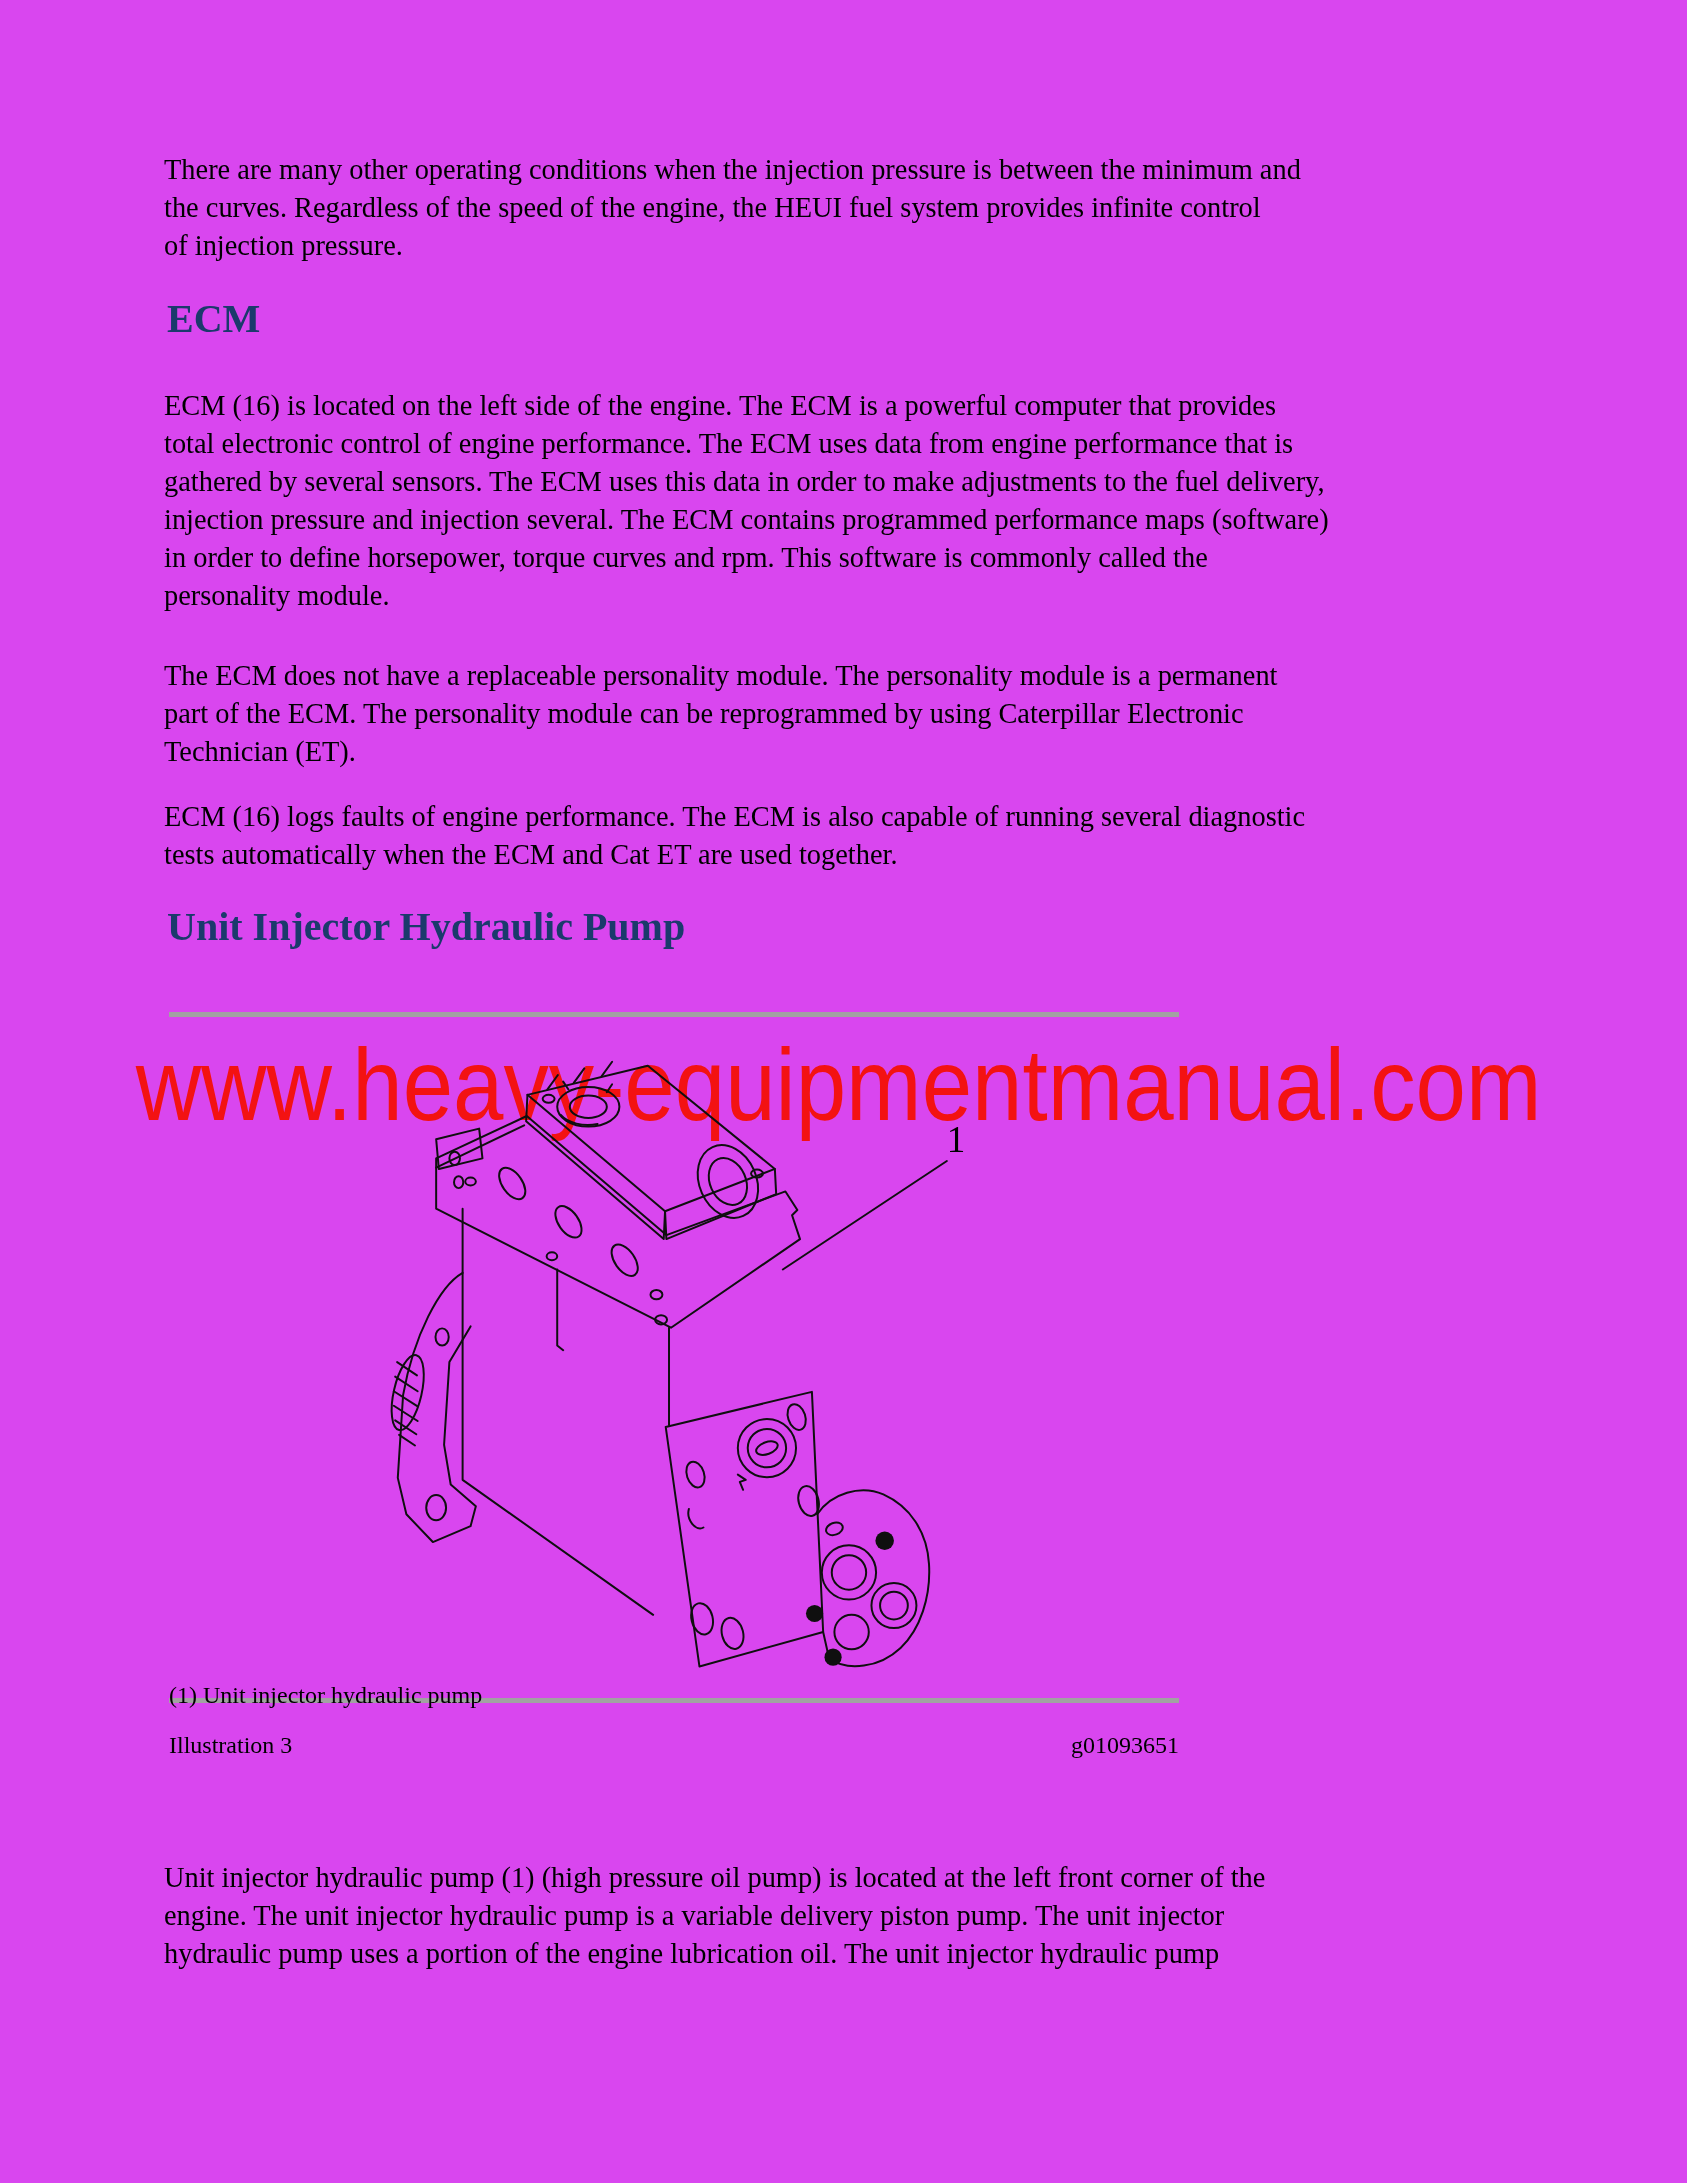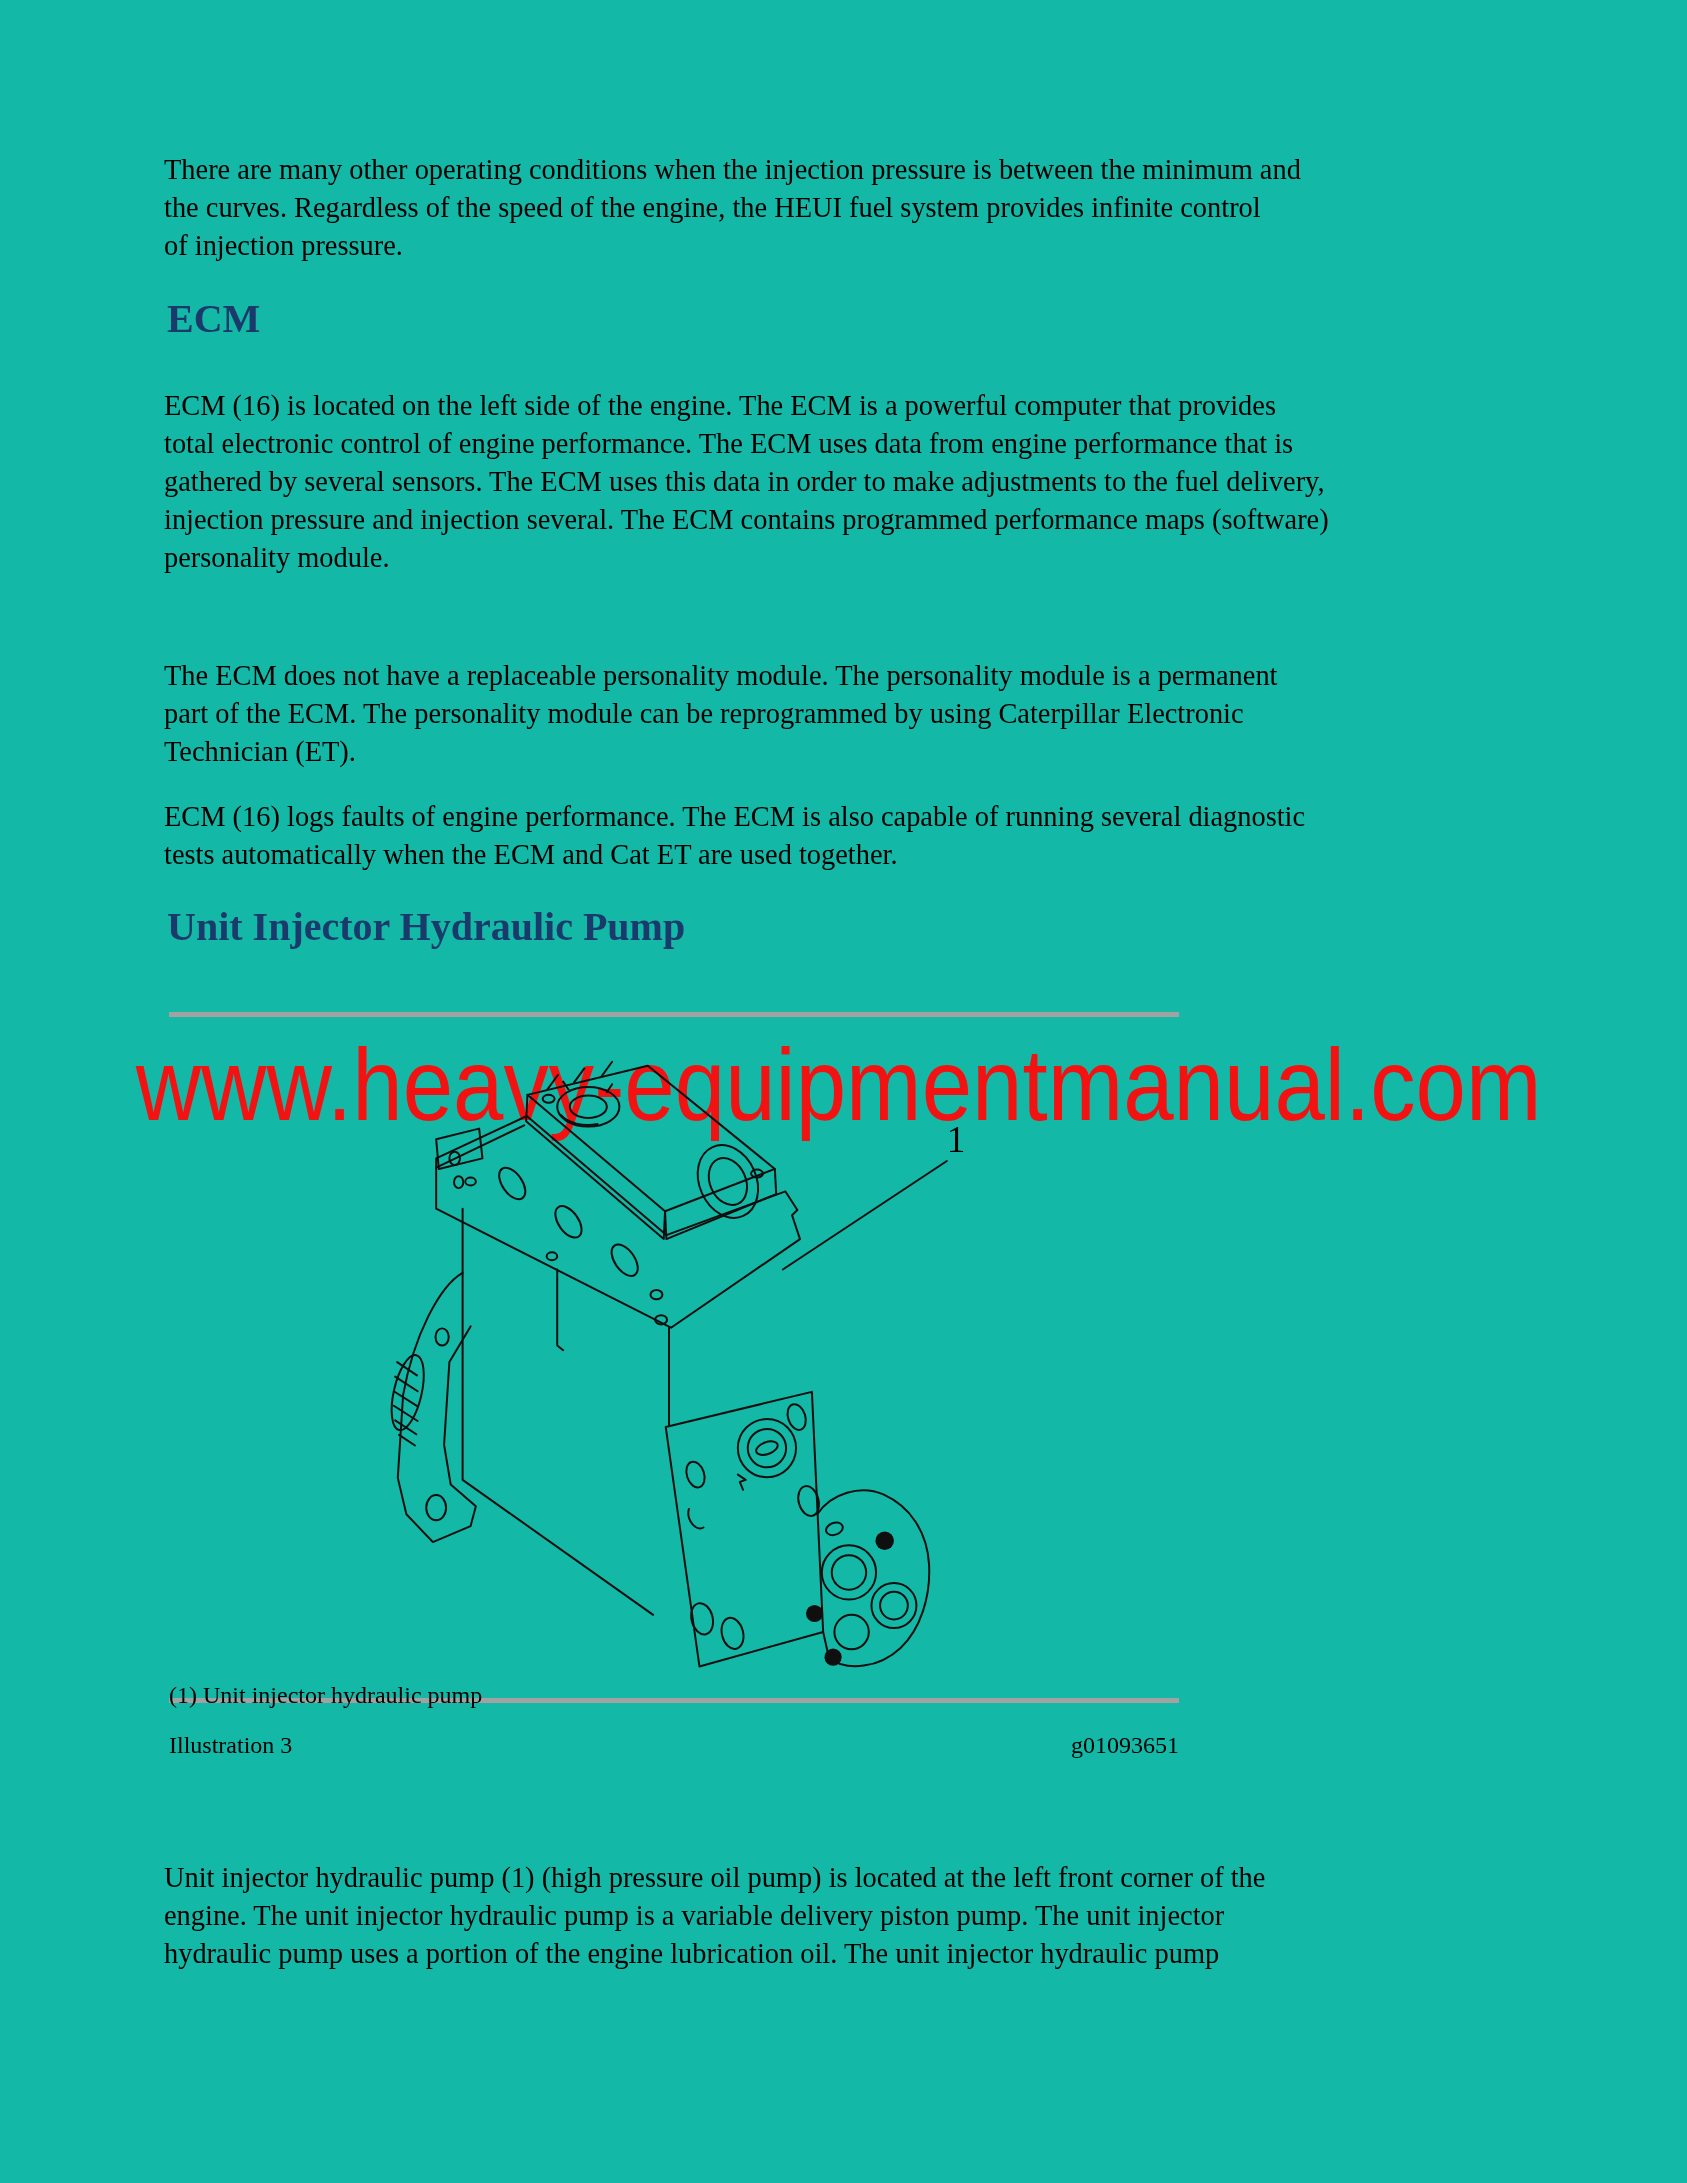--- a/index.html
+++ b/index.html
@@ -1,19 +1,19 @@
 <!DOCTYPE html>
 <html style="font-size:10.6px"><head>
 <meta charset="utf-8">
 <style>
   html,body{margin:0;padding:0;background:#e8e8e8;}
   .page{
     position:relative;
     width:1687px;height:2183px;
-    background:#14b8a6;
+    background:#d946ef;
     font-family:"Liberation Serif", serif;
     color:#000;
     overflow:hidden;
   }
   .para{
     position:absolute;left:164px;width:1442px;
     font-size:28.4px;line-height:38px;
   }
   .para .tline{white-space:pre;}
   .head{
@@ -62,20 +62,21 @@
       <div class="tline">of injection pressure.</div>
     </div>
 
   <h2 class="head" style="top:294px">ECM</h2>
 
   <div class="para" style="top:387px">
       <div class="tline">ECM (16) is located on the left side of the engine. The ECM is a powerful computer that provides</div>
       <div class="tline">total electronic control of engine performance. The ECM uses data from engine performance that is</div>
       <div class="tline">gathered by several sensors. The ECM uses this data in order to make adjustments to the fuel delivery,</div>
       <div class="tline">injection pressure and injection several. The ECM contains programmed performance maps (software)</div>
+      <div class="tline">in order to define horsepower, torque curves and rpm. This software is commonly called the</div>
       <div class="tline">personality module.</div>
     </div>
 
   <div class="para" style="top:657px">
       <div class="tline">The ECM does not have a replaceable personality module. The personality module is a permanent</div>
       <div class="tline">part of the ECM. The personality module can be reprogrammed by using Caterpillar Electronic</div>
       <div class="tline">Technician (ET).</div>
     </div>
 
   <div class="para" style="top:798px">

